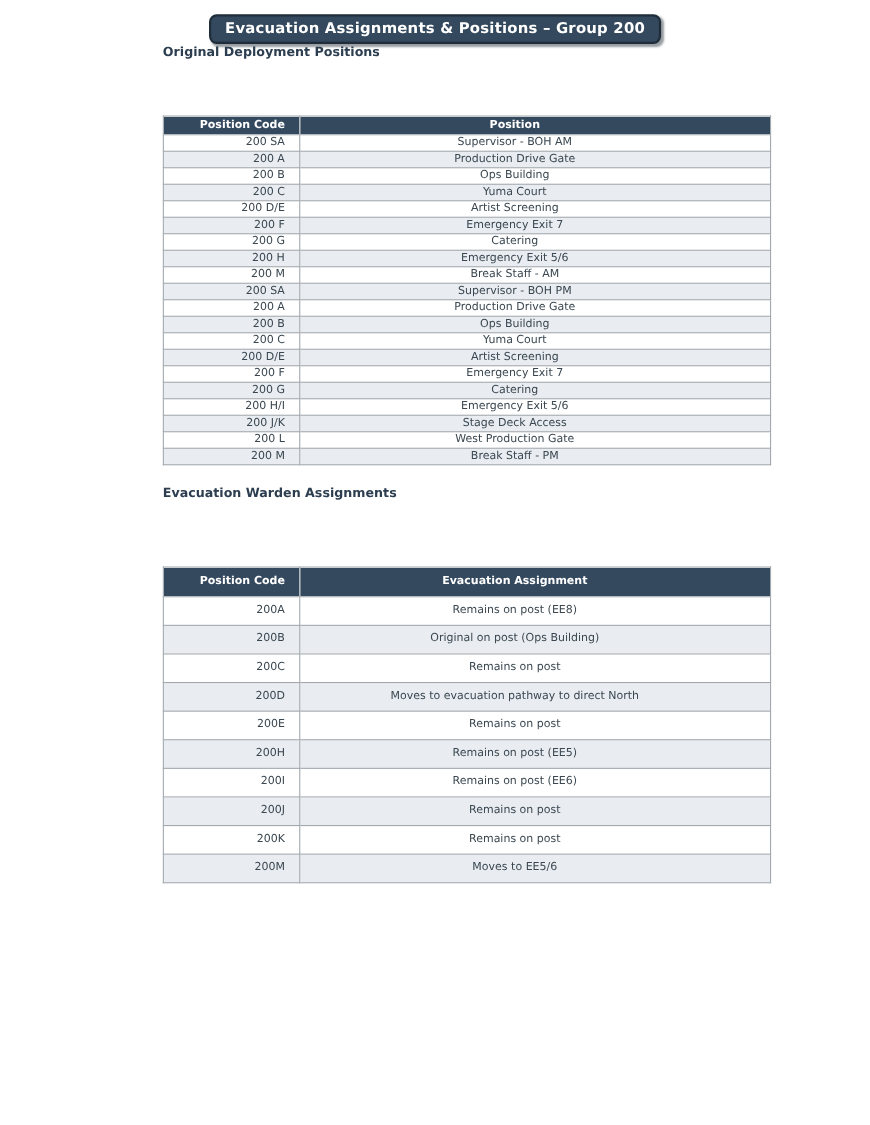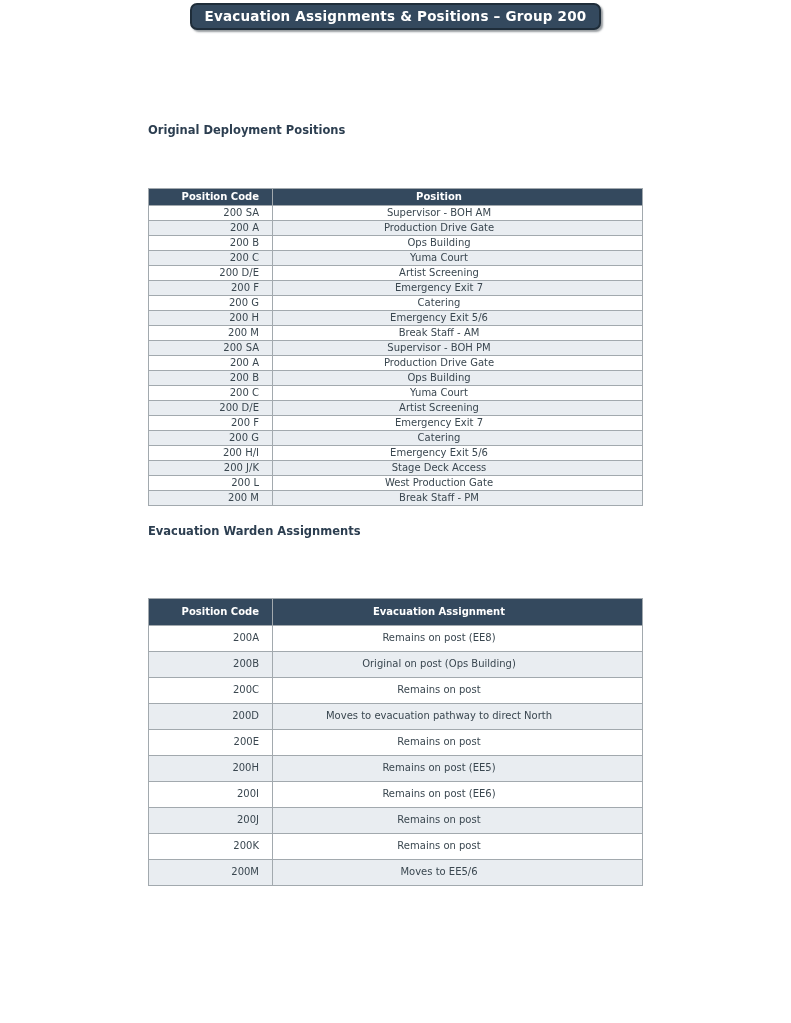--- a/index.html
+++ b/index.html
@@ -8,49 +8,49 @@
     width: 791px; height: 1023px;
     font-family: "DejaVu Sans", sans-serif;
     color: #3a4750;
     overflow: hidden;
   }
   .page { position: relative; width: 791px; height: 1023px; background: #ffffff; }
 
   .title-badge {
     display: block;
     width: fit-content;
-    margin: 3px auto 0 auto;
+    margin: 13px auto 0 auto;
     background: #34495e;
     color: #ffffff;
     font-size: 13.5px;
     font-weight: bold;
     letter-spacing: 0.2px;
     padding: 3px 13px 4px 13px;
     border: 2px solid #1f2d3a;
     border-radius: 7px;
     box-shadow: 2px 2px 2px rgba(25, 35, 45, 0.45);
     white-space: nowrap;
   }
 
   .content { margin-left: 148px; width: 495px; }
 
   .section-heading {
     font-size: 11.5px;
     font-weight: bold;
     color: #2c3e50;
     line-height: 14px;
   }
-  .section-1 .section-heading { margin-top: 93px; }
+  .section-1 .section-heading { }
   .section-1 table { margin-top: 51px; }
   .section-2 .section-heading { margin-top: 18px; }
   .section-2 table { margin-top: 60px; }
 
   table {
     border-collapse: collapse;
-    width: 495px;
+    width: 553px;
     table-layout: fixed;
   }
   th, td {
     border: 1px solid #a2a9ae;
     font-size: 10px;
     line-height: 12px;
     overflow: hidden;
     white-space: nowrap;
   }
   thead th {

